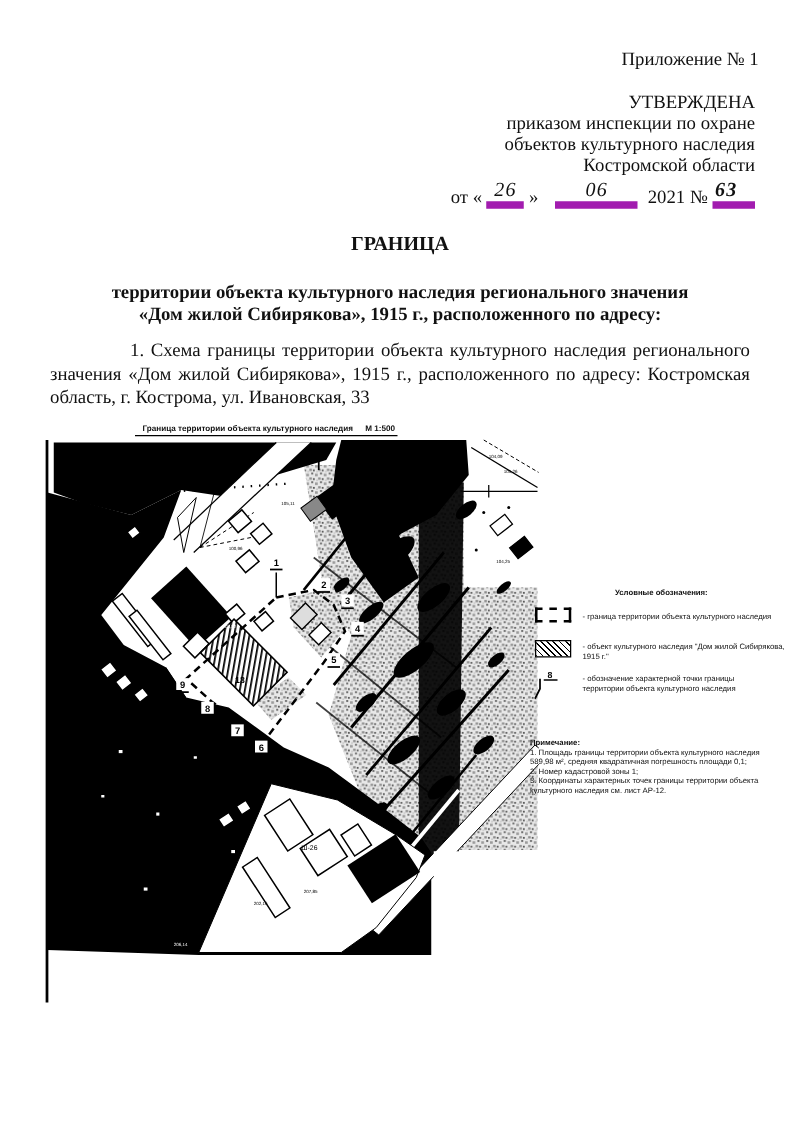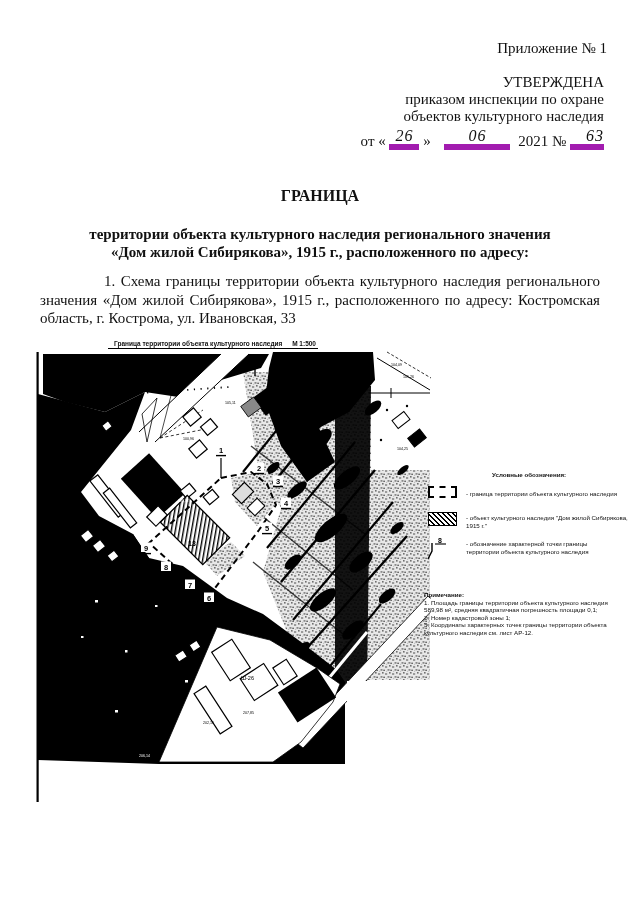--- a/index.html
+++ b/index.html
@@ -6,21 +6,21 @@
   #page{position:relative;width:640px;height:905px;background:#ffffff;overflow:hidden;
         font-family:"Liberation Serif",serif;color:#111;}
   
   .appendix{position:absolute;left:0;right:33px;top:40px;text-align:right;font-size:15px;}
   .approval{position:absolute;right:36px;top:74px;text-align:right;font-size:15px;line-height:17px;}
   .dateline{margin-top:2px;white-space:nowrap;}
   .hw{font-style:italic;font-size:16px;letter-spacing:1px;}
   .u{display:inline-block;border-bottom:6px solid #a21caf;text-align:center;vertical-align:bottom;}
   .u-day{min-width:30px;}
   .u-month{min-width:66px;margin:0 4px 0 10px;}
-  .u-num{min-width:32px;text-align:right;padding-left:2px;}
+  .u-num{min-width:32px;text-align:left;padding-left:2px;font-weight:bold;}
   .doc-title{position:absolute;left:0;right:0;top:187px;text-align:center;font-weight:bold;}
   .doc-title .h1{font-size:16px;margin-bottom:20px;}
   .doc-title .h2{font-size:15px;line-height:18px;}
   .para{position:absolute;left:40px;right:40px;top:272px;font-size:15px;line-height:18.5px;
         text-align:justify;text-indent:64px;}
   
   .map-title{position:absolute;left:108px;top:340px;width:202px;display:flex;
              justify-content:space-between;align-items:flex-end;border-bottom:1px solid #000;
              font-family:"Liberation Sans",sans-serif;font-size:6.5px;font-weight:bold;
              padding:0 2px 1px 6px;}
@@ -42,20 +42,21 @@
 <body>
 
 <div id="page">
 
   <div class="appendix">Приложение № 1</div>
 
   <div class="approval">
     <div>УТВЕРЖДЕНА</div>
     <div>приказом инспекции по охране</div>
     <div>объектов культурного наследия</div>
+    <div>Костромской области</div>
     <div class="dateline">
       <span>от «</span>
       <span class="u u-day hw">26</span>
       <span>»</span>
       <span class="u u-month hw">06</span>
       <span>2021 №</span>
       <span class="u u-num hw">63</span>
     </div>
   </div>
 

